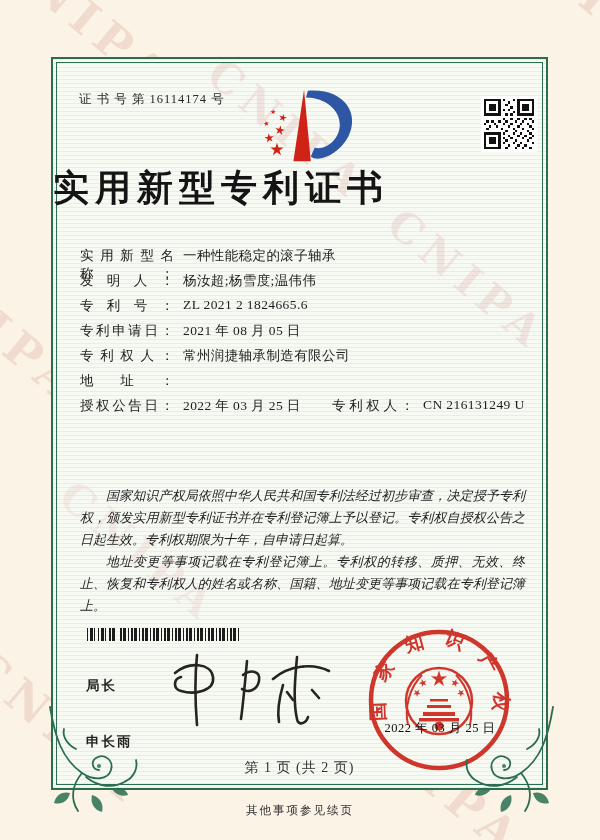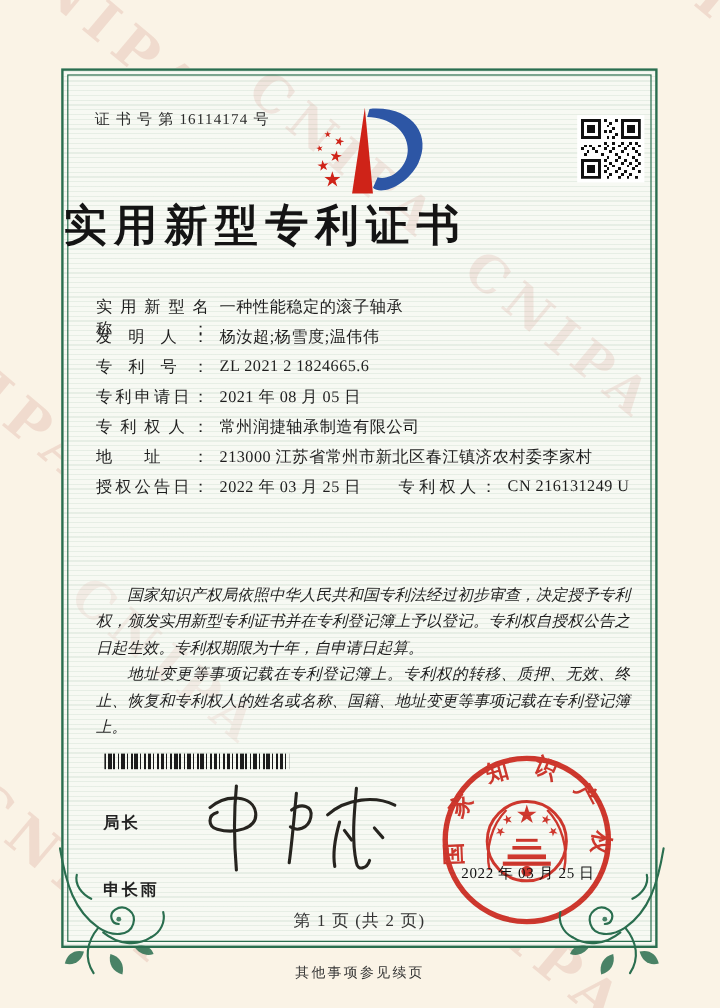--- a/index.html
+++ b/index.html
@@ -150,21 +150,20 @@
       <div class="row">
         <span class="flabel">专利申请日：</span>
         <span class="fvalue">2021 年 08 月 05 日</span>
       </div>
       <div class="row">
         <span class="flabel">专利权人：</span>
         <span class="fvalue">常州润捷轴承制造有限公司</span>
       </div>
       <div class="row">
         <span class="flabel">地址：</span>
-        <span class="fvalue">213000  江苏省常州市新北区春江镇济农村委李家村</span>
       </div>
       <div class="row">
         <span class="flabel">授权公告日：</span>
         <span class="fvalue">2022 年 03 月 25 日</span>
         <span class="pair2">
           <span class="flabel">专利权人：</span>
           <span class="fvalue">CN 216131249 U</span>
         </span>
       </div>
     </div>

